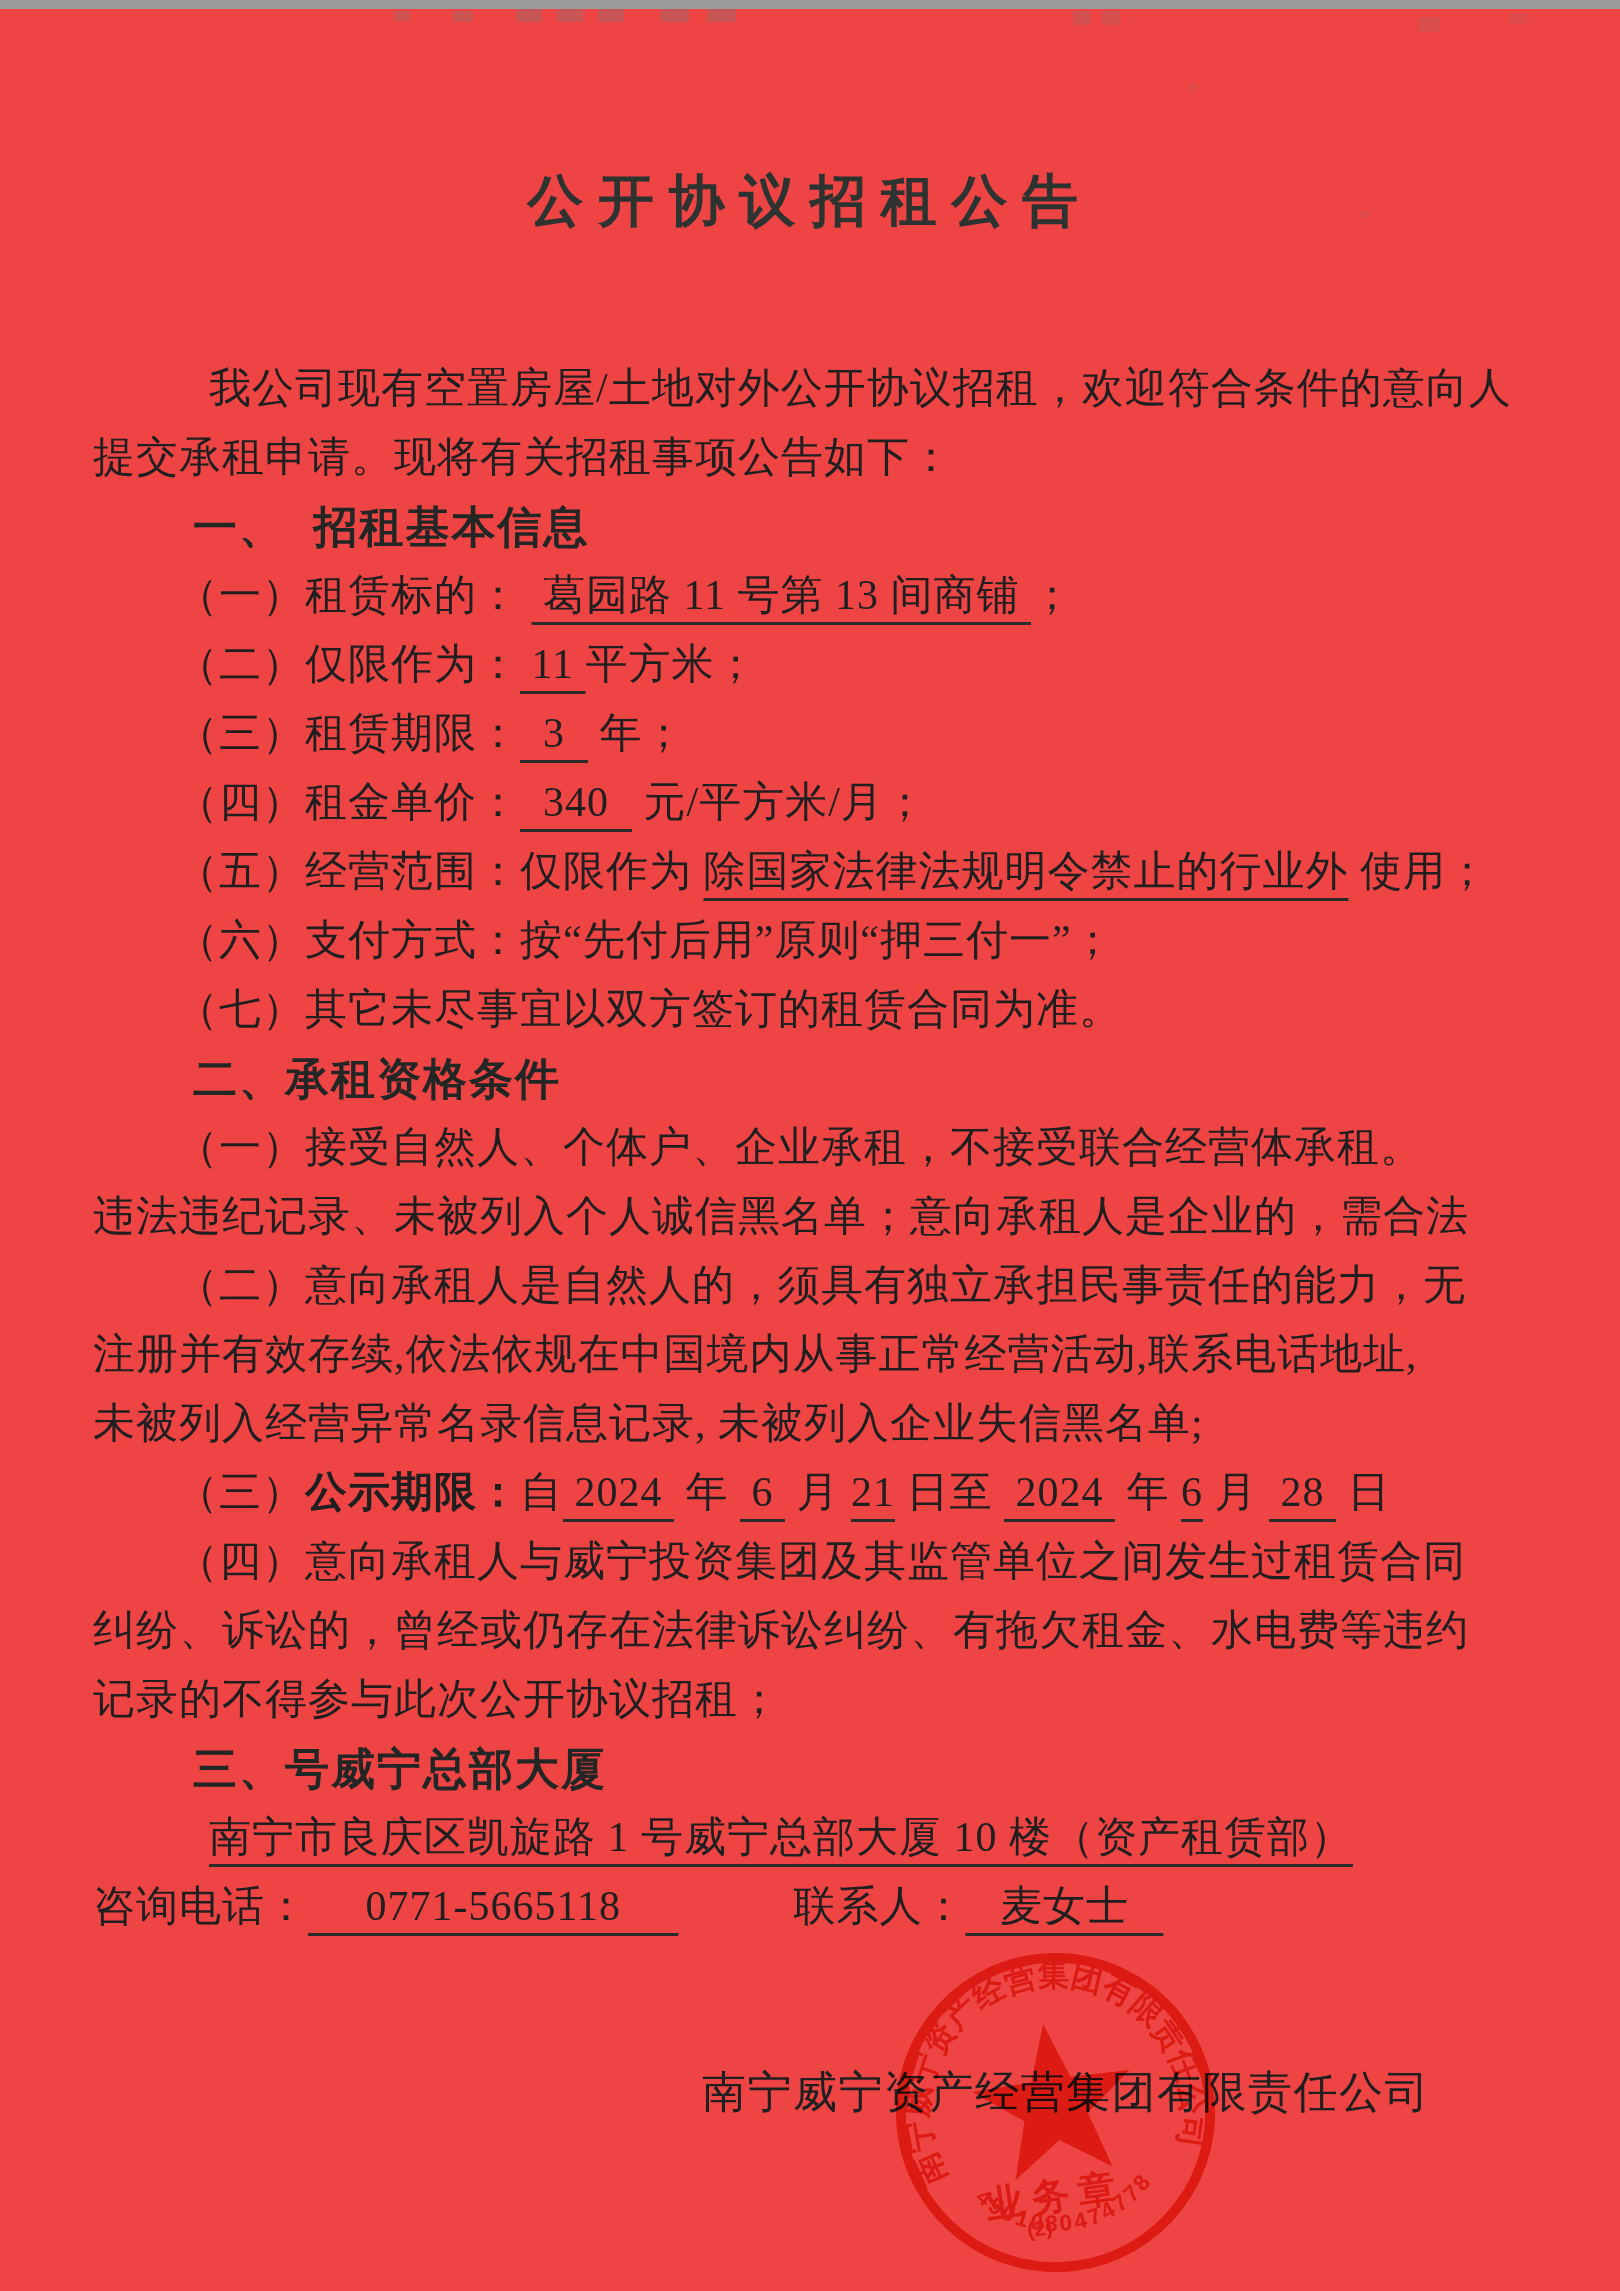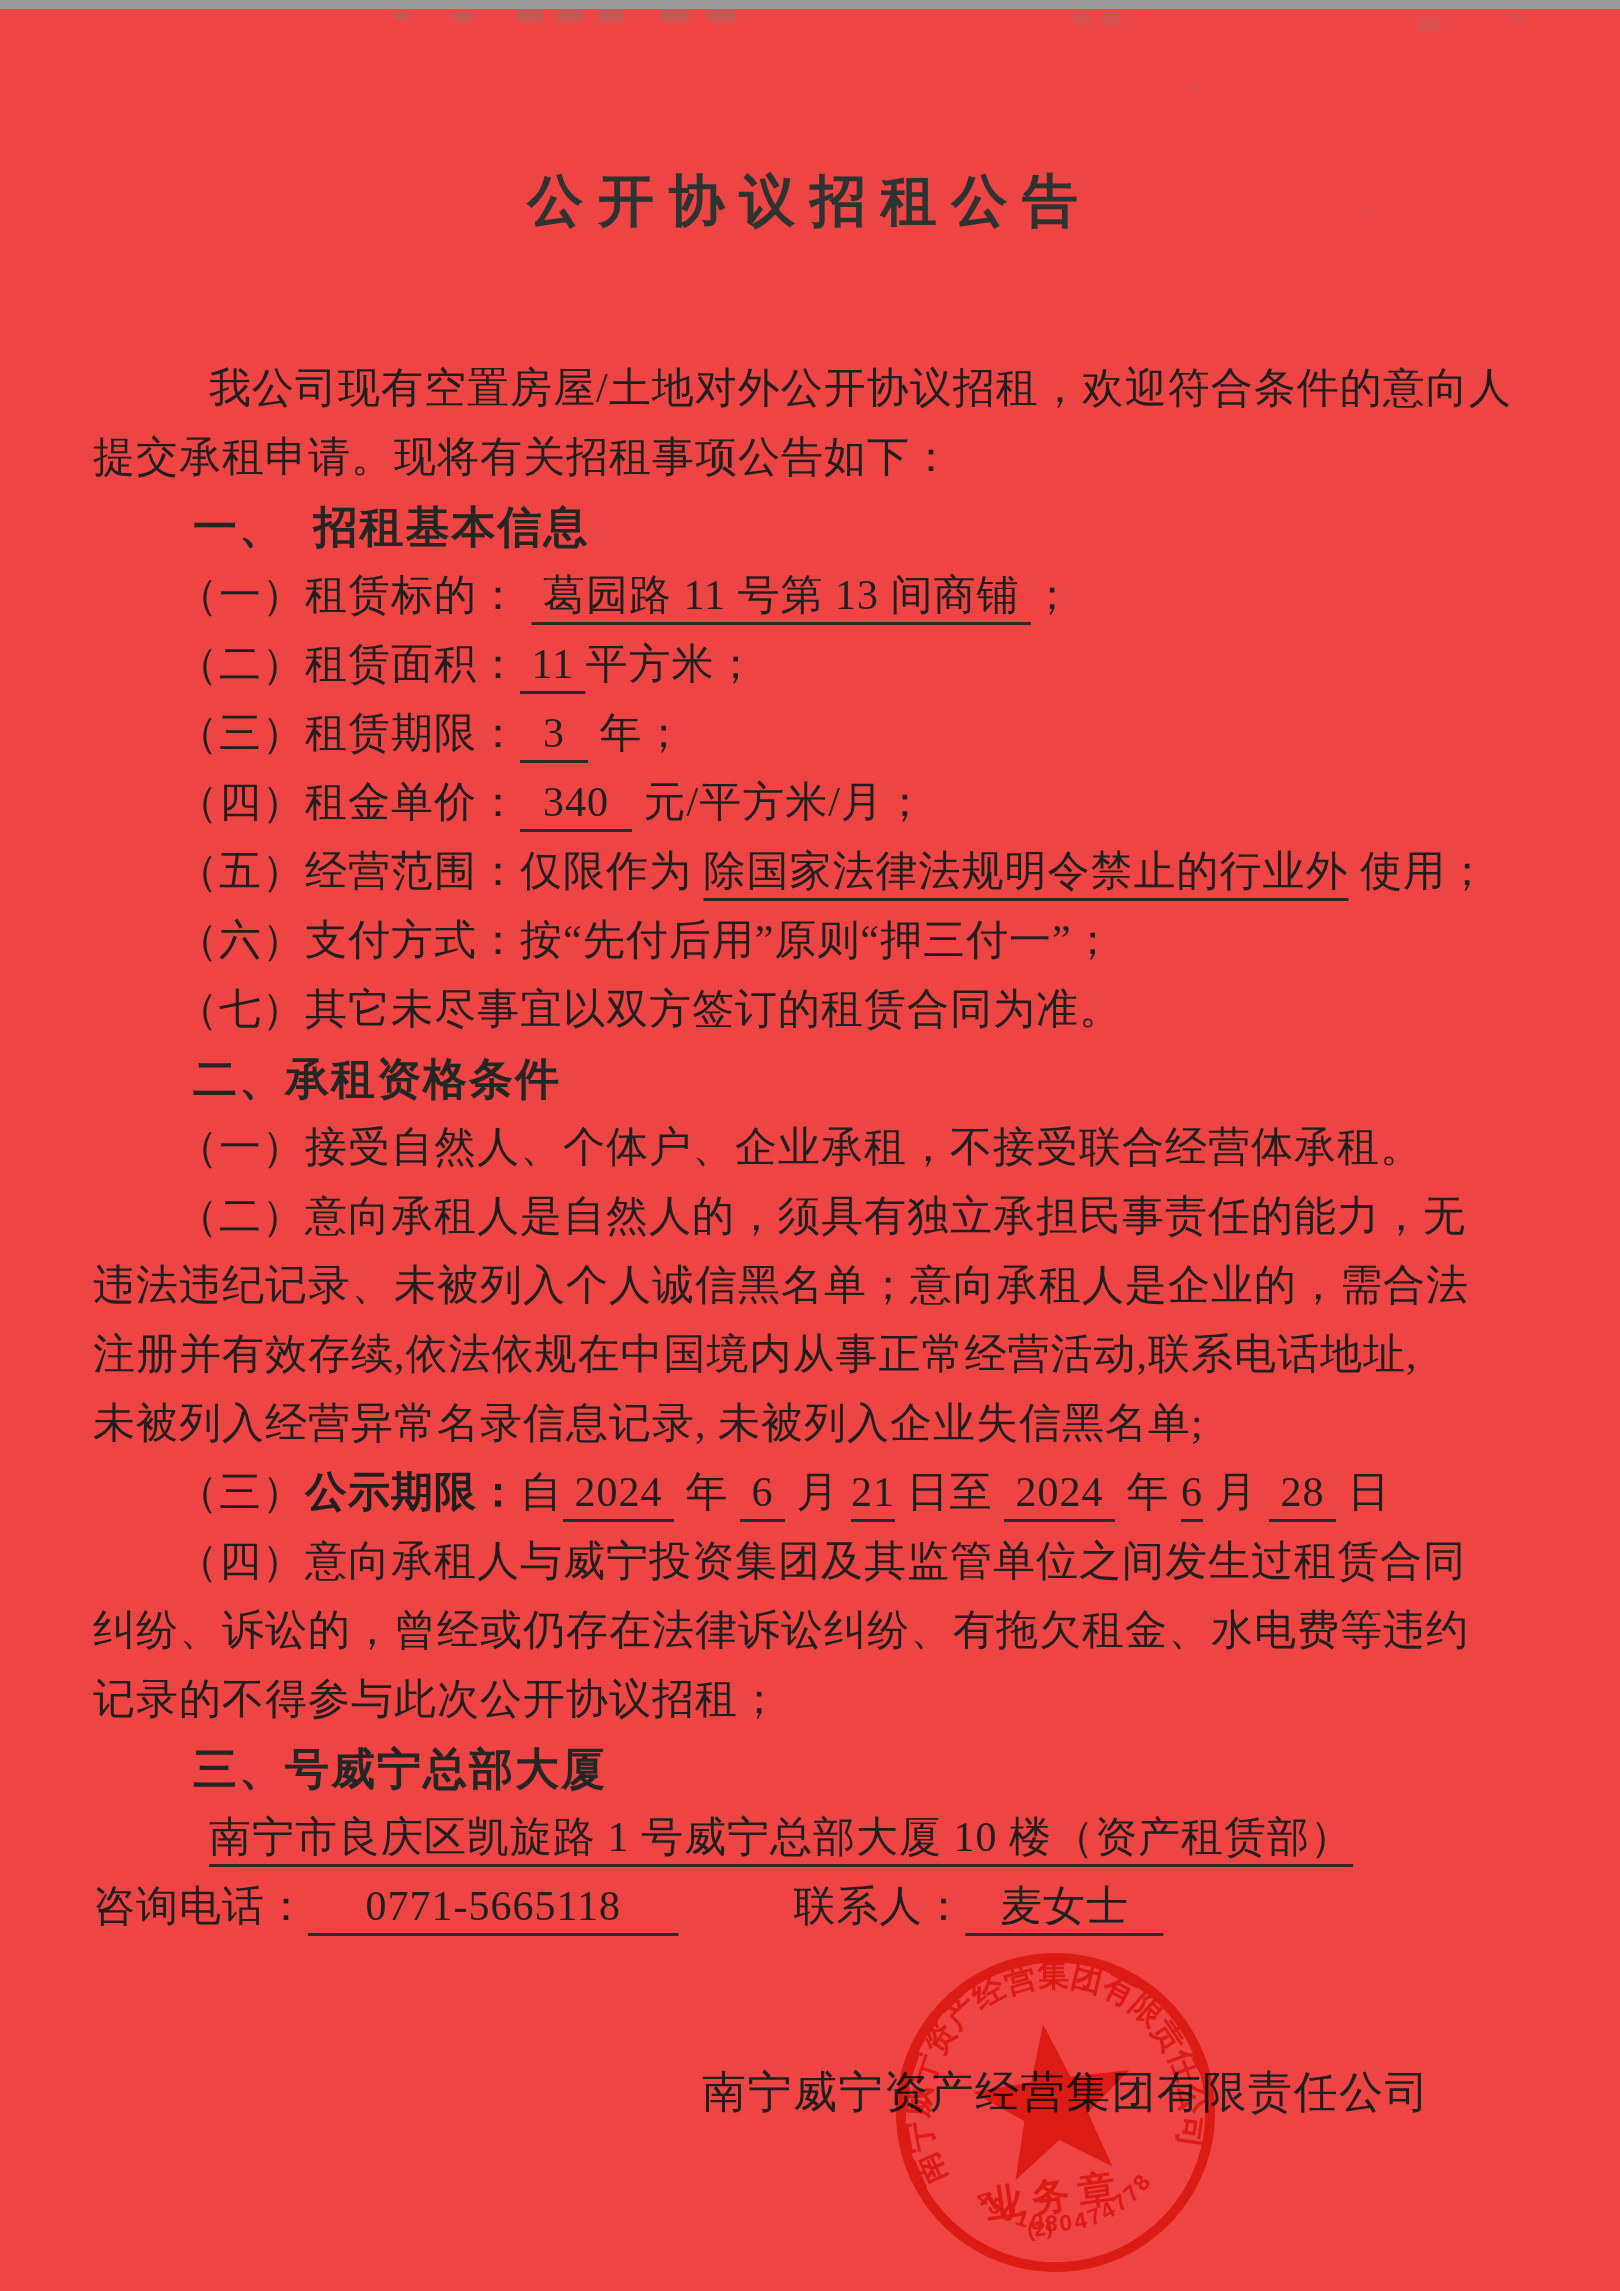--- a/index.html
+++ b/index.html
@@ -86,30 +86,30 @@
   <div class="artifact" style="left:1189px;top:74px;width:7.8px;height:7.8px;opacity:.15;border-radius:50%;"></div>
   <div class="artifact" style="left:1360px;top:202px;width:9.8px;height:5.9px;opacity:.14;"></div>
 
   <div class="doc-title">公开协议招租公告</div>
 
   <div class="doc-body">
       <div class="line ind2"><span>我公司现有空置房屋/土地对外公开协议招租，欢迎符合条件的意向人</span></div>
       <div class="line"><span>提交承租申请。现将有关招租事项公告如下：</span></div>
       <div class="line ind3 hdr"><span>一、  招租基本信息</span></div>
       <div class="line ind1"><span>（一）租赁标的： </span><span class="u"> 葛园路 11 号第 13 间商铺 </span><span>；</span></div>
-      <div class="line ind1"><span>（二）租赁面积：</span><span class="u"> 11 </span><span>平方米；</span></div>
+      <div class="line ind1"><span>（二）仅限作为：</span><span class="u"> 11 </span><span>平方米；</span></div>
       <div class="line ind1"><span>（三）租赁期限：</span><span class="u">  3  </span><span> 年；</span></div>
       <div class="line ind1"><span>（四）租金单价：</span><span class="u">  340  </span><span> 元/平方米/月；</span></div>
       <div class="line ind1"><span>（五）经营范围：仅限作为 </span><span class="u">除国家法律法规明令禁止的行业外</span><span> 使用；</span></div>
       <div class="line ind1"><span>（六）支付方式：按“先付后用”原则“押三付一”；</span></div>
       <div class="line ind1"><span>（七）其它未尽事宜以双方签订的租赁合同为准。</span></div>
       <div class="line ind3 hdr"><span>二、承租资格条件</span></div>
       <div class="line ind1"><span>（一）接受自然人、个体户、企业承租，不接受联合经营体承租。</span></div>
+      <div class="line"><span>违法违纪记录、未被列入个人诚信黑名单；意向承租人是企业的，需合法</span></div>
       <div class="line ind1"><span>（二）意向承租人是自然人的，须具有独立承担民事责任的能力，无</span></div>
-      <div class="line"><span>违法违纪记录、未被列入个人诚信黑名单；意向承租人是企业的，需合法</span></div>
       <div class="line"><span>注册并有效存续,依法依规在中国境内从事正常经营活动,联系电话地址,</span></div>
       <div class="line"><span>未被列入经营异常名录信息记录, 未被列入企业失信黑名单;</span></div>
       <div class="line ind1"><span>（三）</span><span class="b">公示期限：</span><span>自</span><span class="u"> 2024 </span><span> 年 </span><span class="u"> 6 </span><span> 月 </span><span class="u">21</span><span> 日至 </span><span class="u"> 2024 </span><span> 年 </span><span class="u">6</span><span> 月 </span><span class="u"> 28 </span><span> 日</span></div>
       <div class="line ind1"><span>（四）意向承租人与威宁投资集团及其监管单位之间发生过租赁合同</span></div>
       <div class="line"><span>纠纷、诉讼的，曾经或仍存在法律诉讼纠纷、有拖欠租金、水电费等违约</span></div>
       <div class="line"><span>记录的不得参与此次公开协议招租；</span></div>
       <div class="line ind3 hdr"><span>三、号威宁总部大厦</span></div>
       <div class="line ind2"><span class="u">南宁市良庆区凯旋路 1 号威宁总部大厦 10 楼（资产租赁部）</span></div>
       <div class="line"><span>咨询电话：</span><span class="u">     0771-5665118     </span><span>          联系人：</span><span class="u">   麦女士   </span></div>
     </div>

